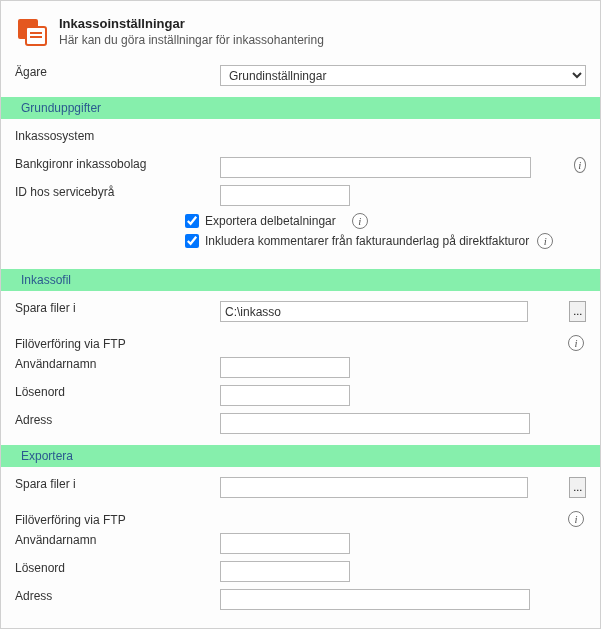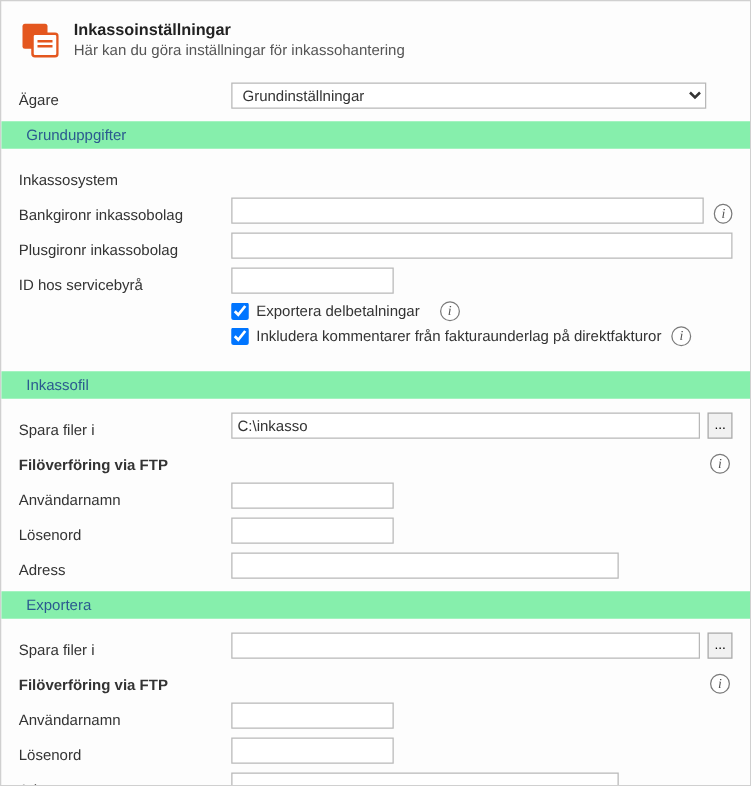--- a/index.html
+++ b/index.html
@@ -11,21 +11,21 @@
     width: 601px;
     height: 629px;
     overflow: hidden;
     border: 1px solid #d0d0d0;
   }
   .wrapper { padding: 14px 14px 0 14px; }
   .header-row { display: flex; align-items: center; gap: 12px; margin-bottom: 18px; }
   .app-icon { width: 32px; height: 32px; flex: 0 0 32px; }
   .titles h1 { font-size: 13px; font-weight: 700; color: #222; margin-bottom: 2px; }
   .titles p { font-size: 12px; color: #555; }
-  .row { display: flex; align-items: flex-end; margin-bottom: 6px; min-height: 22px; }
+  .row { display: flex; align-items: flex-start; margin-bottom: 6px; min-height: 22px; gap: 35px; }
   .label-col { width: 170px; flex: 0 0 170px; padding-left: 0; }
   .section-header {
     background: #86efac;
     color: #2b5a8f;
     font-weight: 400;
     font-size: 12px;
     padding: 4px 6px;
     margin: 10px -14px 10px -14px;
   }
   .section-label { padding-left: 14px; }
@@ -54,21 +54,21 @@
     font-family: Georgia, "Times New Roman", serif;
     font-style: italic;
     font-size: 11px;
     color: #555;
     margin-left: 8px;
     cursor: pointer;
     background: #fff;
   }
   .check-row { display: flex; align-items: center; margin-bottom: 4px; }
   .check-row input[type="checkbox"] { margin-right: 6px; width: 14px; height: 14px; }
-  .subheader { font-weight: 700; font-size: 12px; margin: 8px 0 6px 0; text-align: center; }
+  .subheader { font-weight: 400; font-size: 12px; margin: 8px 0 6px 0; text-align: center; }
   .sub-row { display: flex; align-items: center; }
   .browse-btn {
     width: 22px; height: 21px;
     border: 1px solid #a9a9a9;
     background: #f1f1f1;
     font-size: 11px;
     line-height: 1;
     padding: 0;
     margin-left: 6px;
     cursor: pointer;
@@ -112,24 +112,20 @@
   <div class="row">
     <div class="label-col">Inkassosystem</div>
   </div>
 
   <div class="row">
     <div class="label-col">Bankgironr inkassobolag</div>
     <input type="text" class="input-wide" value="" style="">
     <span class="info">i</span>
   </div>
 
-  <div class="row">
-    <div class="label-col">Plusgironr inkassobolag</div>
-    <input type="text" class="input-wide" value="" style="">
-  </div>
 
   <div class="row">
     <div class="label-col">ID hos servicebyrå</div>
     <input type="text" class="input-small" value="" style="">
   </div>
 
   <div class="indent">
     <div class="check-row">
       <input type="checkbox" checked="" style="">
       <span>Exportera delbetalningar</span>

